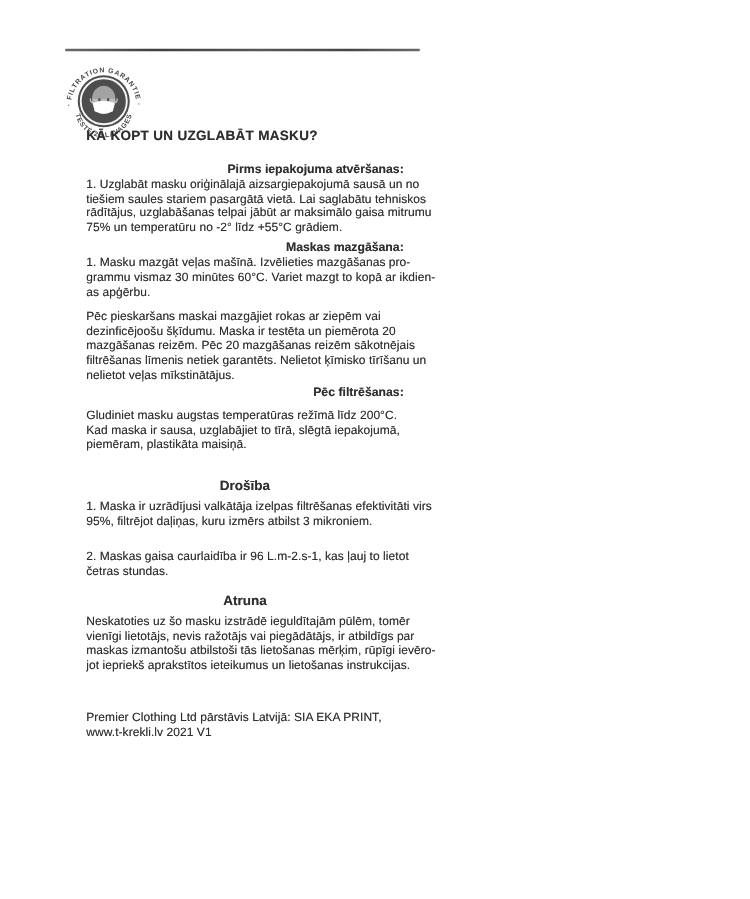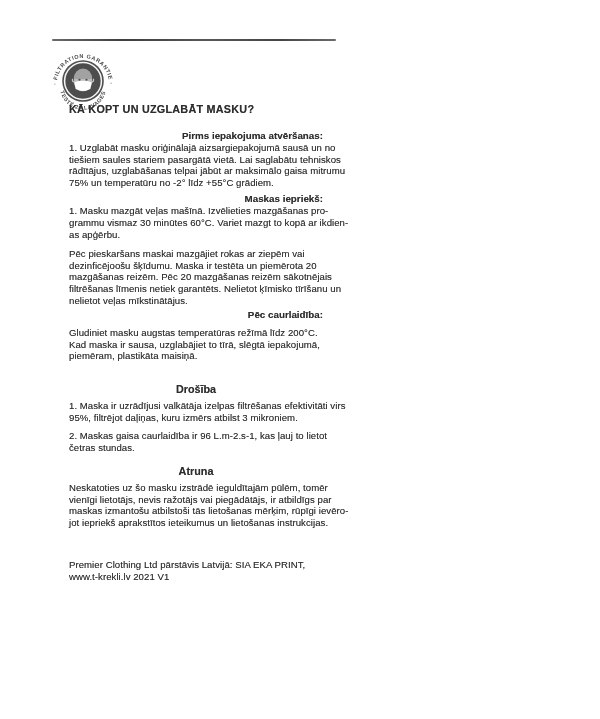--- a/index.html
+++ b/index.html
@@ -69,39 +69,39 @@
 
 <div class="col">
   <div class="title">KĀ KOPT UN UZGLABĀT MASKU?</div>
 
   <div class="shead">Pirms iepakojuma atvēršanas:</div>
   <div class="lines">1. Uzglabāt masku oriģinālajā aizsargiepakojumā sausā un no
 tiešiem saules stariem pasargātā vietā. Lai saglabātu tehniskos
 rādītājus, uzglabāšanas telpai jābūt ar maksimālo gaisa mitrumu
 75% un temperatūru no -2° līdz +55°C grādiem.</div>
 
-  <div class="shead" style="margin-top:5px">Maskas iepriekš:</div>
+  <div class="shead" style="margin-top:5px">Maskas mazgāšana:</div>
   <div class="lines">1. Masku mazgāt veļas mašīnā. Izvēlieties mazgāšanas pro-
 grammu vismaz 30 minūtes 60°C. Variet mazgt to kopā ar ikdien-
 as apģērbu.</div>
   <div class="lines" style="margin-top:8px">Pēc pieskaršans maskai mazgājiet rokas ar ziepēm vai
 dezinficējoošu šķīdumu. Maska ir testēta un piemērota 20
 mazgāšanas reizēm. Pēc 20 mazgāšanas reizēm sākotnējais
 filtrēšanas līmenis netiek garantēts. Nelietot ķīmisko tīrīšanu un
 nelietot veļas mīkstinātājus.</div>
 
-  <div class="shead" style="margin-top:3px">Pēc caurlaidība:</div>
+  <div class="shead" style="margin-top:3px">Pēc filtrēšanas:</div>
   <div class="lines" style="margin-top:6px">Gludiniet masku augstas temperatūras režīmā līdz 200°C.
 Kad maska ir sausa, uzglabājiet to tīrā, slēgtā iepakojumā,
 piemēram, plastikāta maisiņā.</div>
 
   <div class="chead" style="margin-top:21px">Drošība</div>
   <div class="lines" style="margin-top:4px">1. Maska ir uzrādījusi valkātāja izelpas filtrēšanas efektivitāti virs
 95%, filtrējot daļiņas, kuru izmērs atbilst 3 mikroniem.</div>
-  <div class="lines" style="margin-top:7px">2. Maskas gaisa caurlaidība ir 96 L.m-2.s-1, kas ļauj to lietot
+  <div class="lines" style="margin-top:17px">2. Maskas gaisa caurlaidība ir 96 L.m-2.s-1, kas ļauj to lietot
 četras stundas.</div>
 
   <div class="chead" style="margin-top:11.8px">Atruna</div>
   <div class="lines" style="margin-top:4px">Neskatoties uz šo masku izstrādē ieguldītajām pūlēm, tomēr
 vienīgi lietotājs, nevis ražotājs vai piegādātājs, ir atbildīgs par
 maskas izmantošu atbilstoši tās lietošanas mērķim, rūpīgi ievēro-
 jot iepriekš aprakstītos ieteikumus un lietošanas instrukcijas.</div>
 
   <div class="lines" style="margin-top:31px">Premier Clothing Ltd pārstāvis Latvijā: SIA EKA PRINT,
 www.t-krekli.lv 2021 V1</div>

